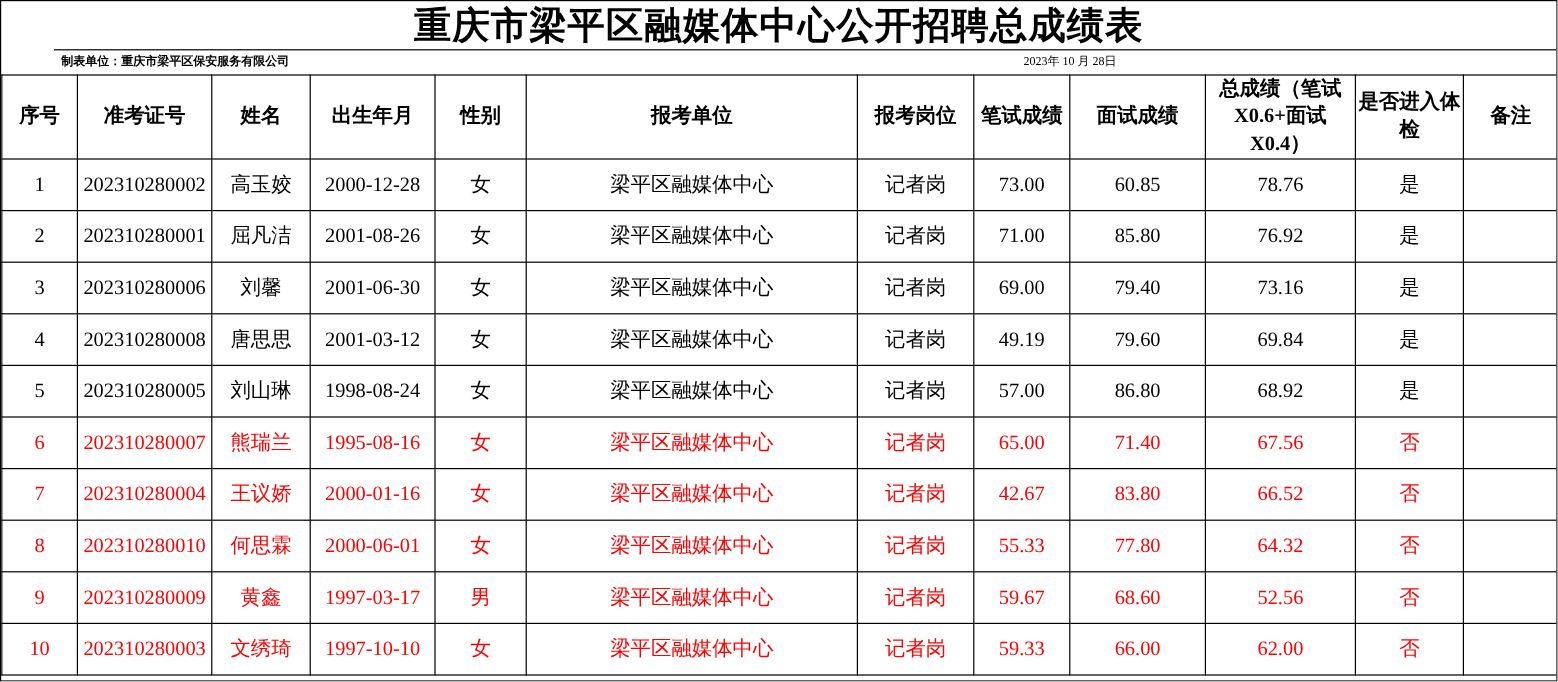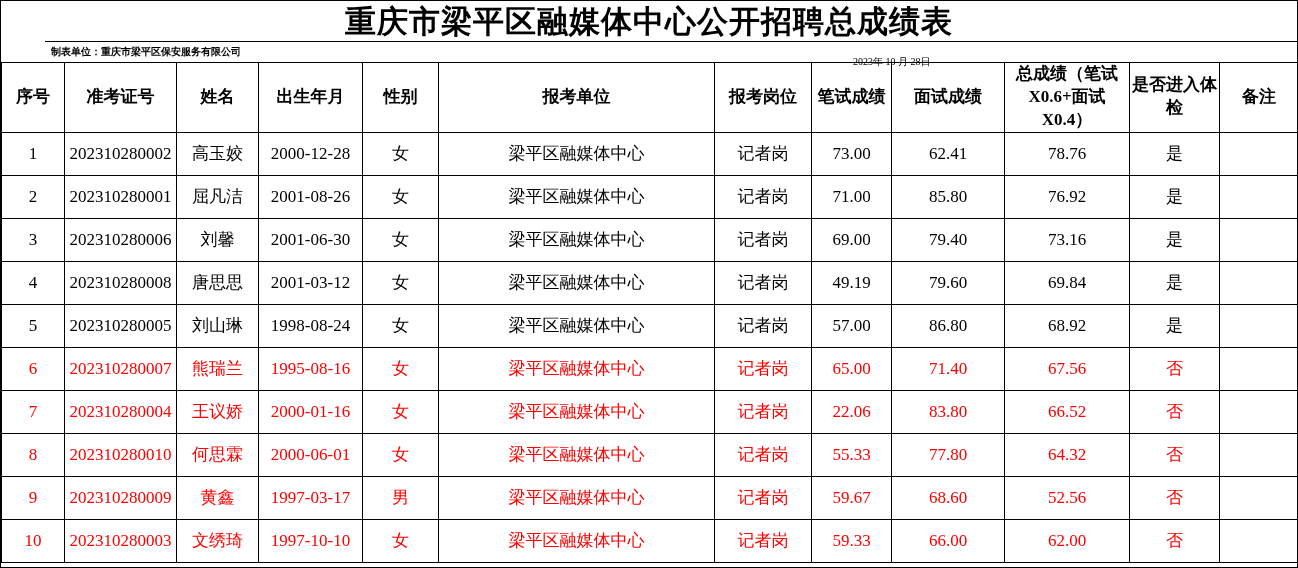--- a/index.html
+++ b/index.html
@@ -35,21 +35,21 @@
     position: relative;
     height: 20px;
     line-height: 20px;
     border-top: 1px solid #000000;
     font-size: 10px;
     font-weight: bold;
     white-space: nowrap;
     margin-left: 44px;
   }
   .meta-unit { position: absolute; left: 6px; top: 0; }
-  .meta-date { position: absolute; left: 808px; top: 10px; font-weight: normal; }
+  .meta-date { position: absolute; left: 808px; top: 0; font-weight: normal; }
   table.score-table {
     width: 1296px;
     border-collapse: collapse;
     table-layout: fixed;
     border-top: 1px solid #000000;
   }
   .score-table th, .score-table td {
     border: 1px solid #000000;
     text-align: center;
     vertical-align: middle;
@@ -128,21 +128,21 @@
     <tbody>
         <tr style="color: rgb(0, 0, 0);">
       <td>1</td>
       <td>202310280002</td>
       <td>高玉姣</td>
       <td>2000-12-28</td>
       <td>女</td>
       <td>梁平区融媒体中心</td>
       <td>记者岗</td>
       <td>73.00</td>
-      <td>62.41</td>
+      <td>60.85</td>
       <td>78.76</td>
       <td>是</td>
       <td></td>
     </tr>
         <tr style="color: rgb(0, 0, 0);">
       <td>2</td>
       <td>202310280001</td>
       <td>屈凡洁</td>
       <td>2001-08-26</td>
       <td>女</td>
@@ -211,21 +211,21 @@
       <td></td>
     </tr>
         <tr style="color: rgb(254, 0, 0);">
       <td>7</td>
       <td>202310280004</td>
       <td>王议娇</td>
       <td>2000-01-16</td>
       <td>女</td>
       <td>梁平区融媒体中心</td>
       <td>记者岗</td>
-      <td>22.06</td>
+      <td>42.67</td>
       <td>83.80</td>
       <td>66.52</td>
       <td>否</td>
       <td></td>
     </tr>
         <tr style="color: rgb(254, 0, 0);">
       <td>8</td>
       <td>202310280010</td>
       <td>何思霖</td>
       <td>2000-06-01</td>

